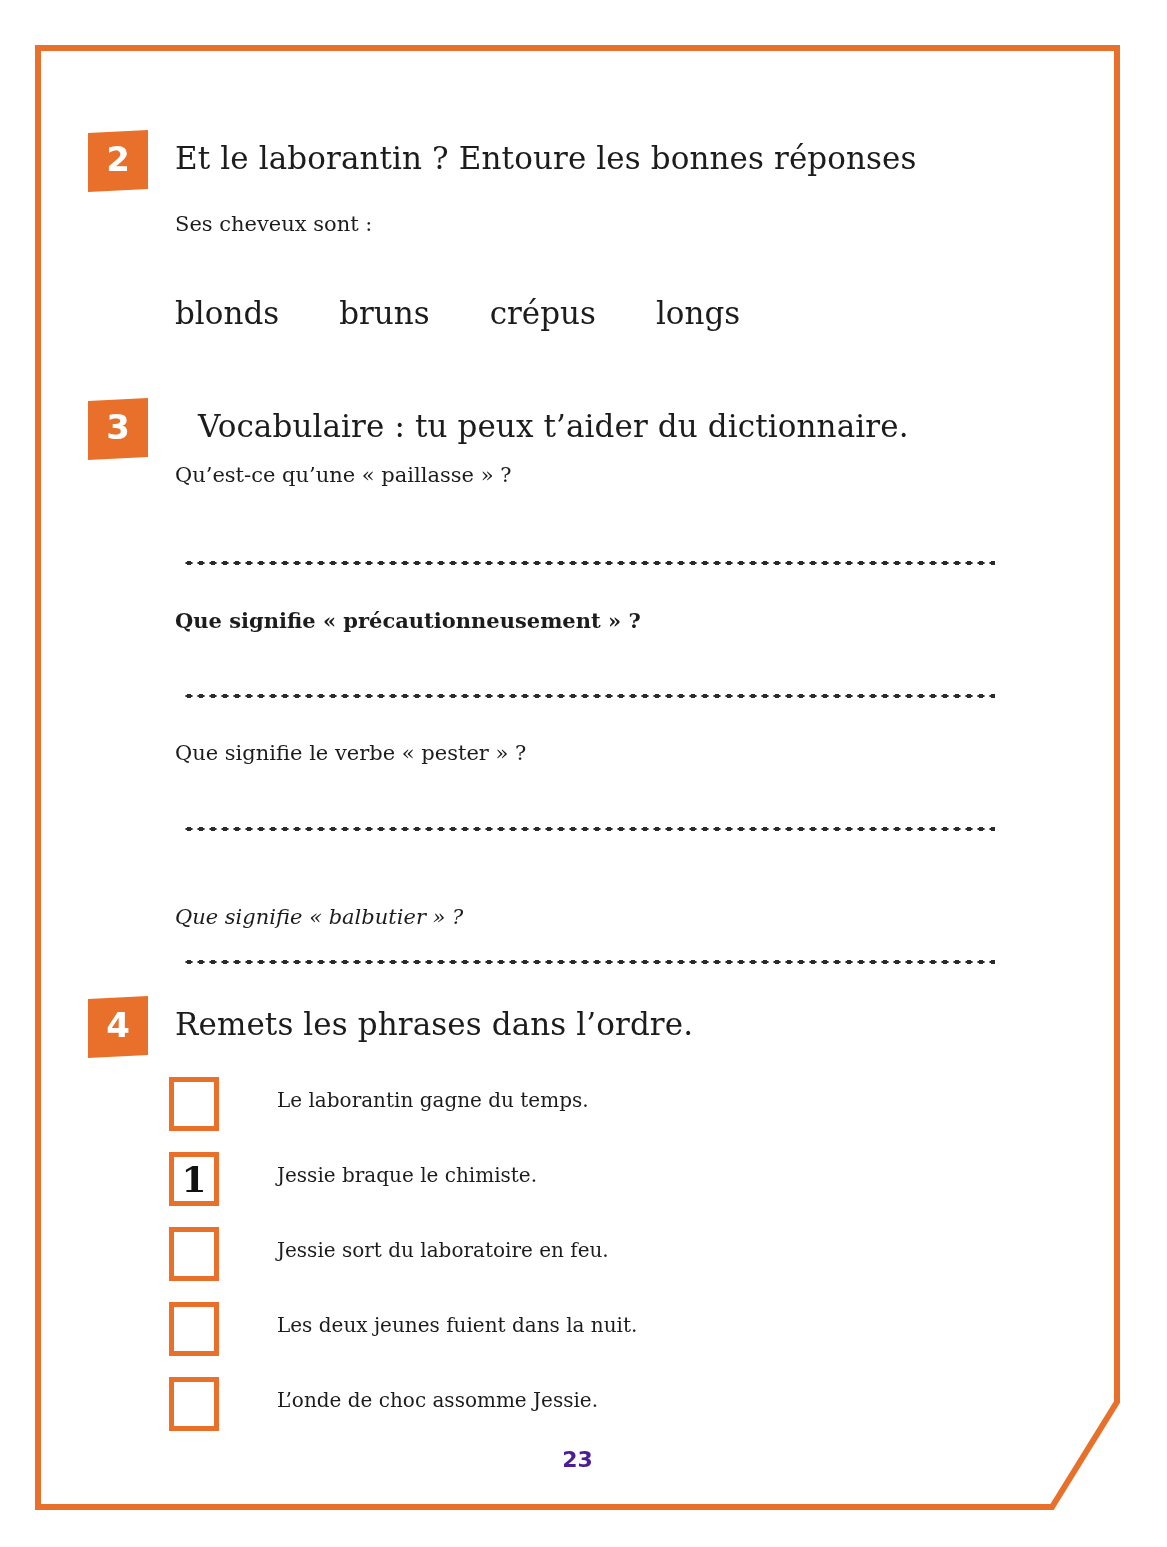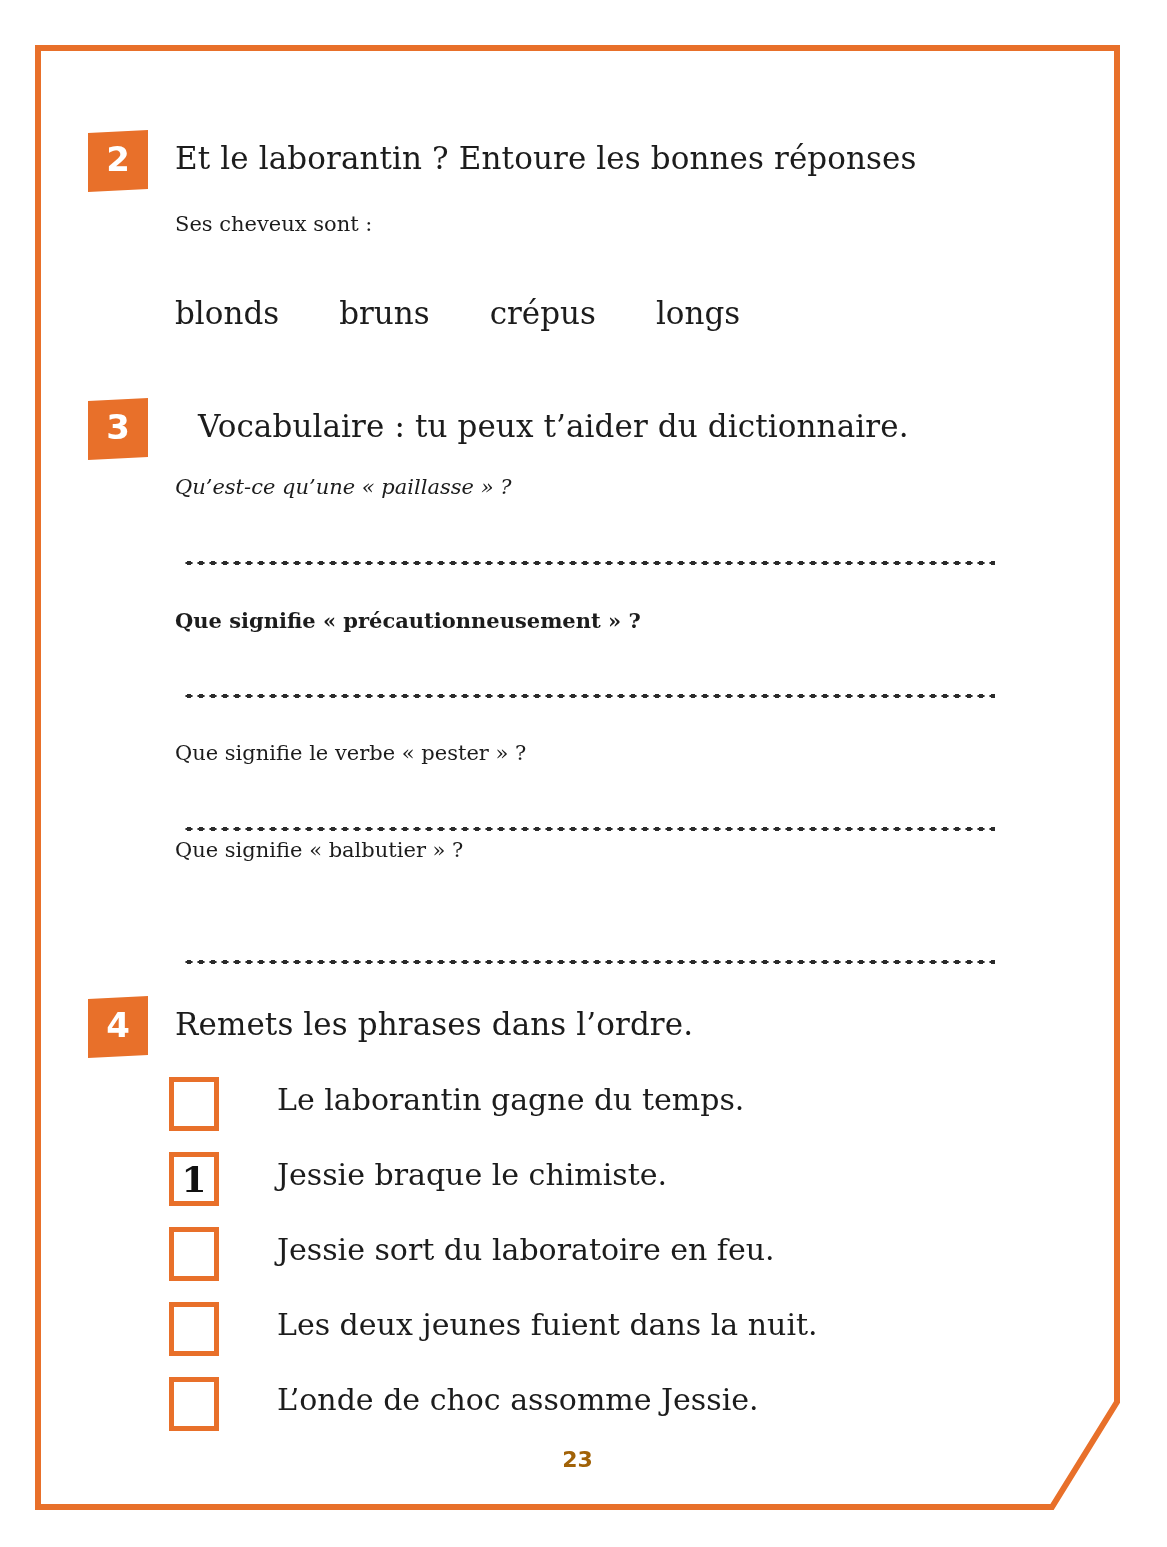--- a/index.html
+++ b/index.html
@@ -125,37 +125,37 @@
     font-family: "DejaVu Serif", "Liberation Serif", serif;
     font-weight: bold;
     font-size: 36px;
     line-height: 44px;
     color: #111111;
   }
   .order-text {
     position: absolute;
     left: 108px;
     top: -2px;
-    font-size: 30px;
+    font-size: 20px;
     color: #1c1c1c;
     white-space: nowrap;
     line-height: 50px;
   }
 
   
   #page-number {
     position: absolute;
     left: 0;
     top: 1402px;
     width: 1085px;
     text-align: center;
     font-family: "DejaVu Sans", "Liberation Sans", sans-serif;
     font-weight: bold;
     font-size: 22px;
-    color: #a16207;
+    color: #4c1d95;
   }
 </style>
 </head>
 <body>
 
 <div id="worksheet-page">
 
   <svg class="frame-svg" viewBox="0 0 1085 1465" aria-hidden="true">
     <path d="M 3 3 L 1082 3 L 1082 1357 L 1017 1462 L 3 1462 Z" fill="none" stroke="#e8702a" stroke-width="6" stroke-linejoin="miter"></path>
   </svg>
@@ -168,30 +168,30 @@
       <div class="subline" style="top:167px;">Ses cheveux sont :</div>
       <div class="options-row" style="top:250px;">
         <span class="opt">blonds</span><span class="opt">bruns</span><span class="opt">crépus</span><span class="opt">longs</span>
       </div>
     </div>
 
     <div class="exercise" style="top:0;">
       <div class="badge" style="top:353px;">3</div>
       <div class="instruction" style="top:363px;margin-left:23px;">Vocabulaire : tu peux t’aider du dictionnaire.</div>
 
-      <div class="subline" style="top:430px;font-style:italic;">Qu’est-ce qu’une « paillasse » ?</div>
+      <div class="subline" style="top:418px;">Qu’est-ce qu’une « paillasse » ?</div>
       <div class="answer-line" style="top:515px;"></div>
 
       <div class="subline" style="top:563px;font-weight:bold;">Que signifie « précautionneusement » ?</div>
       <div class="answer-line" style="top:648px;"></div>
 
       <div class="subline" style="top:696px;">Que signifie le verbe « pester » ?</div>
       <div class="answer-line" style="top:781px;"></div>
 
-      <div class="subline" style="top:793px;">Que signifie « balbutier » ?</div>
+      <div class="subline" style="top:860px;font-style:italic;">Que signifie « balbutier » ?</div>
       <div class="answer-line" style="top:914px;"></div>
     </div>
 
     <div class="exercise" style="top:0;">
       <div class="badge" style="top:951px;">4</div>
       <div class="instruction" style="top:961px;">Remets les phrases dans l’ordre.</div>
 
       <div class="order-item" style="top:1032px;">
         <div class="order-box"></div>
         <div class="order-text">Le laborantin gagne du temps.</div>

